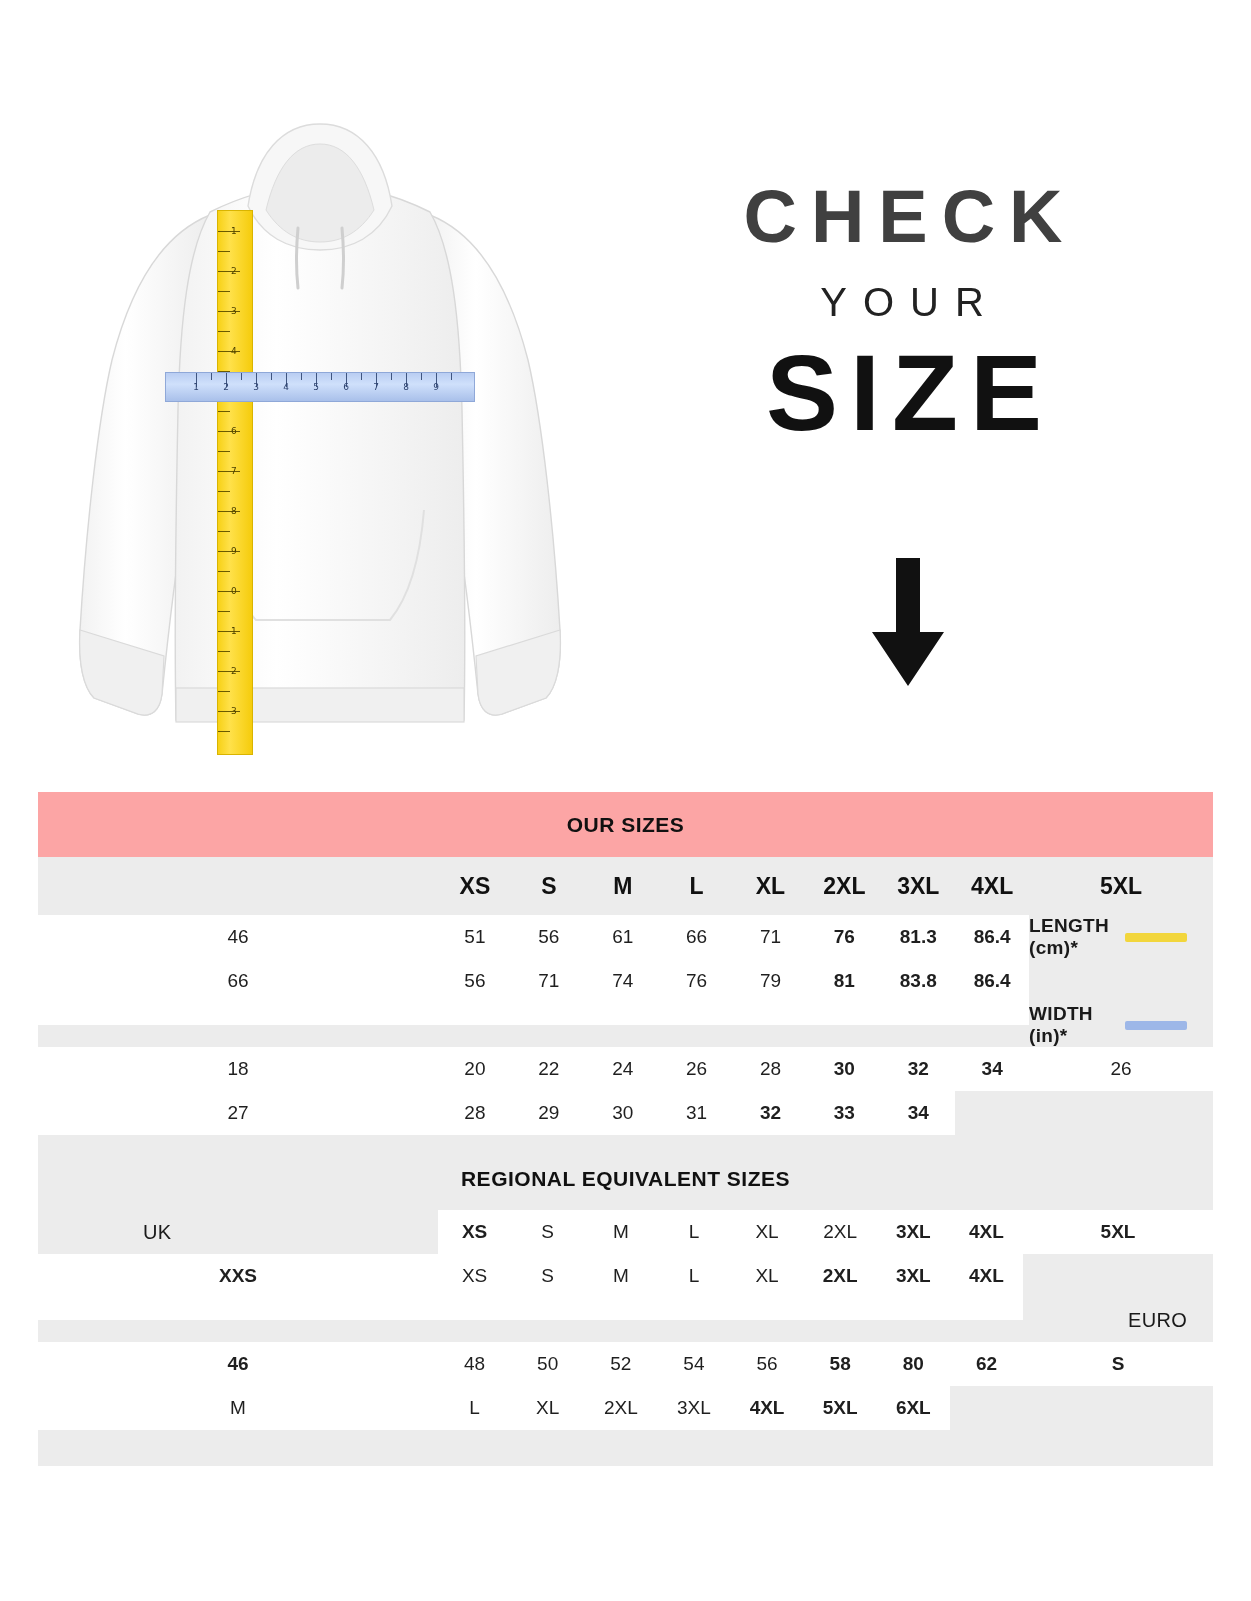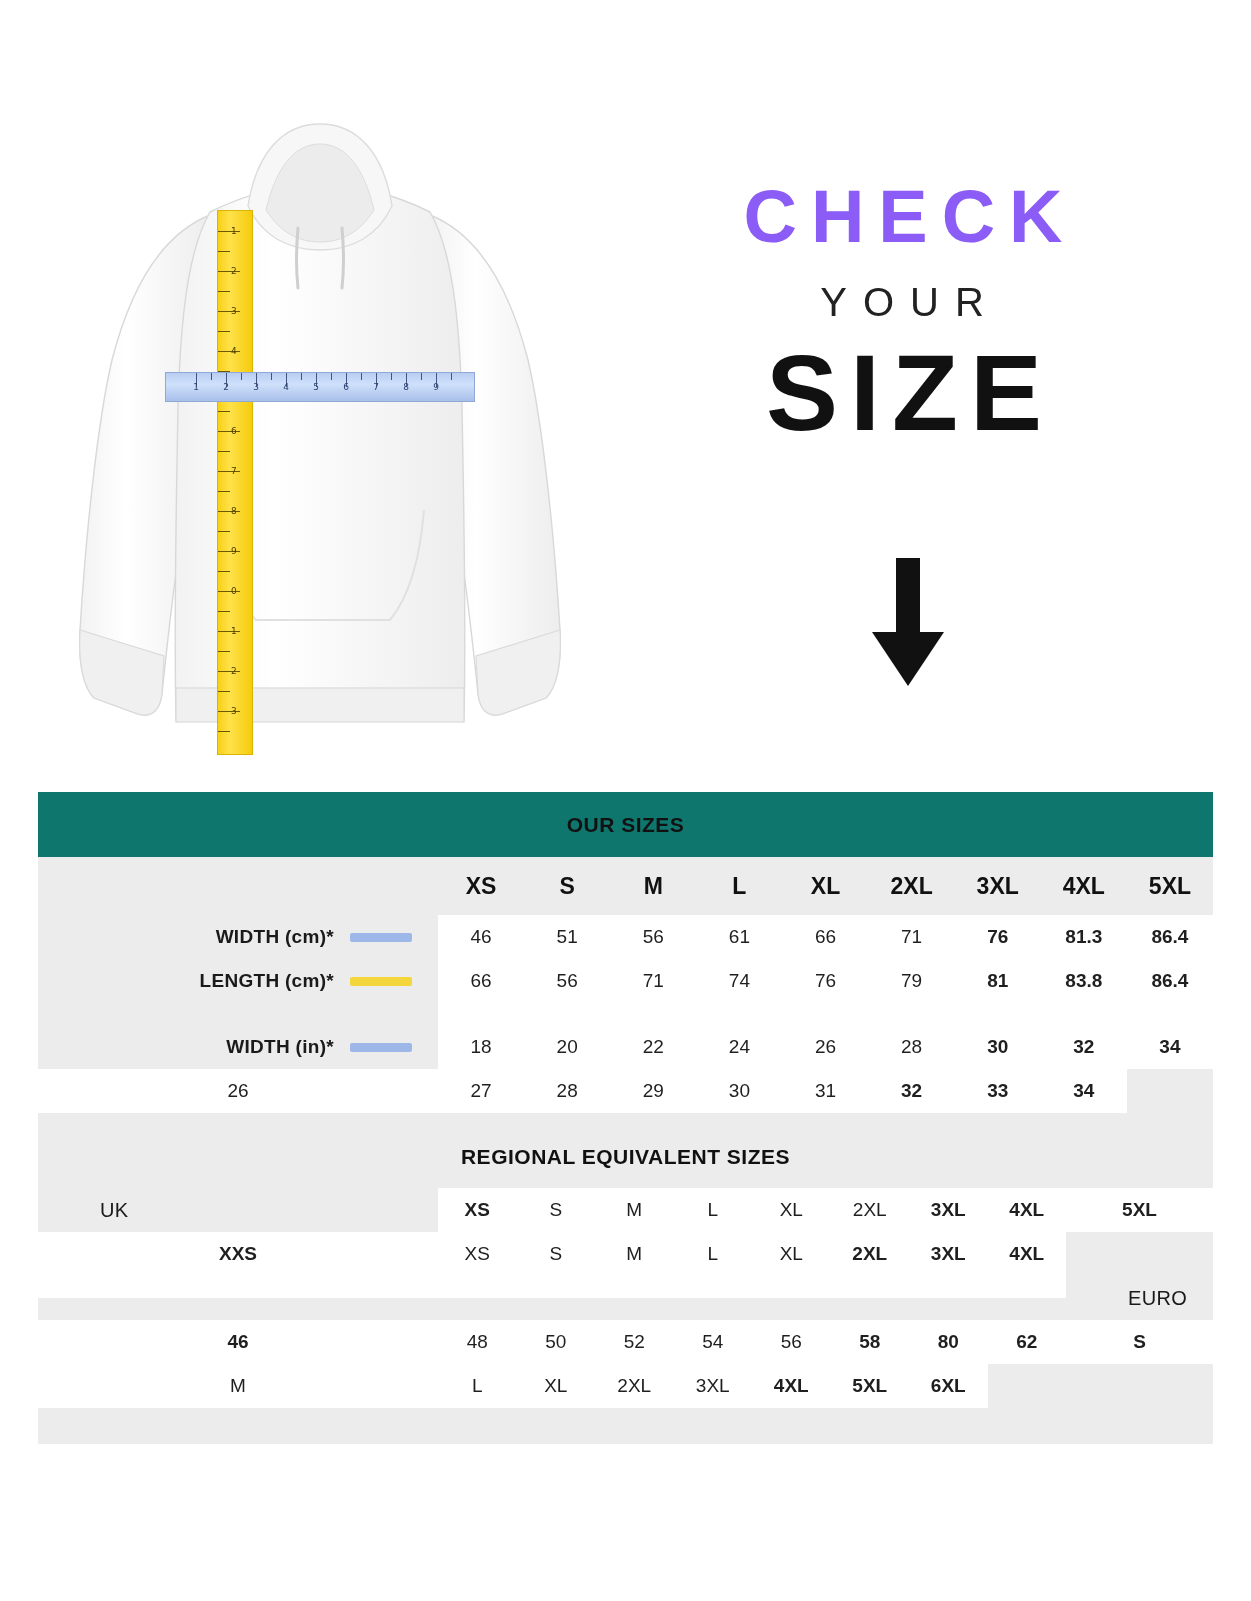--- a/index.html
+++ b/index.html
@@ -89,21 +89,21 @@
     position: absolute;
     left: 620px;
     top: 180px;
     width: 580px;
     text-align: center;
   }
   .headline .line1 {
     font-size: 74px;
     font-weight: bold;
     letter-spacing: 14px;
-    color: #8b5cf6;
+    color: #404040;
     line-height: 1;
     font-family: "Liberation Sans", sans-serif;
   }
   .headline .line2 {
     font-size: 40px;
     letter-spacing: 16px;
     color: #222;
     margin-top: 26px;
     font-weight: 400;
     font-family: "Liberation Sans", sans-serif;
@@ -127,21 +127,21 @@
 
   
   .chart {
     position: absolute;
     left: 38px;
     top: 792px;
     width: 1175px;
     font-family: "Liberation Sans", sans-serif;
   }
   .band-head {
-    background: #0f766e;
+    background: #fca5a5;
     text-align: center;
     font-weight: bold;
     font-size: 21px;
     letter-spacing: 0.5px;
     padding: 21px 0 20px 0;
     color: #111;
   }
   .grid {
     display: grid;
     grid-template-columns: 400px repeat(9, 1fr);
@@ -199,21 +199,21 @@
     letter-spacing: 0.3px;
   }
   .swatch {
     width: 62px;
     height: 9px;
     border-radius: 2px;
     flex: none;
   }
   .rowlabel.plain {
     justify-content: flex-start;
-    padding-left: 62px;
+    padding-left: 105px;
   }
   .rowlabel.plain .txt { font-weight: normal; font-size: 20px; }
 
   .band-sub {
     background: #ececec;
     text-align: center;
     font-weight: bold;
     font-size: 21px;
     letter-spacing: 0.5px;
     padding: 20px 0 19px 0;
@@ -357,26 +357,20 @@
     <div class="cell size-head">XS</div>
     <div class="cell size-head">S</div>
     <div class="cell size-head">M</div>
     <div class="cell size-head">L</div>
     <div class="cell size-head">XL</div>
     <div class="cell size-head">2XL</div>
     <div class="cell size-head">3XL</div>
     <div class="cell size-head">4XL</div>
     <div class="cell size-head">5XL</div>
 
-    <div class="cell label">
-      <div class="rowlabel">
-        <span class="txt">WIDTH (cm)*</span>
-        <span class="swatch" style="background:#9db7e8"></span>
-      </div>
-    </div>
     <div class="cell">46</div>
     <div class="cell">51</div>
     <div class="cell">56</div>
     <div class="cell">61</div>
     <div class="cell">66</div>
     <div class="cell">71</div>
     <div class="cell bold">76</div>
     <div class="cell bold">81.3</div>
     <div class="cell bold">86.4</div>
 

